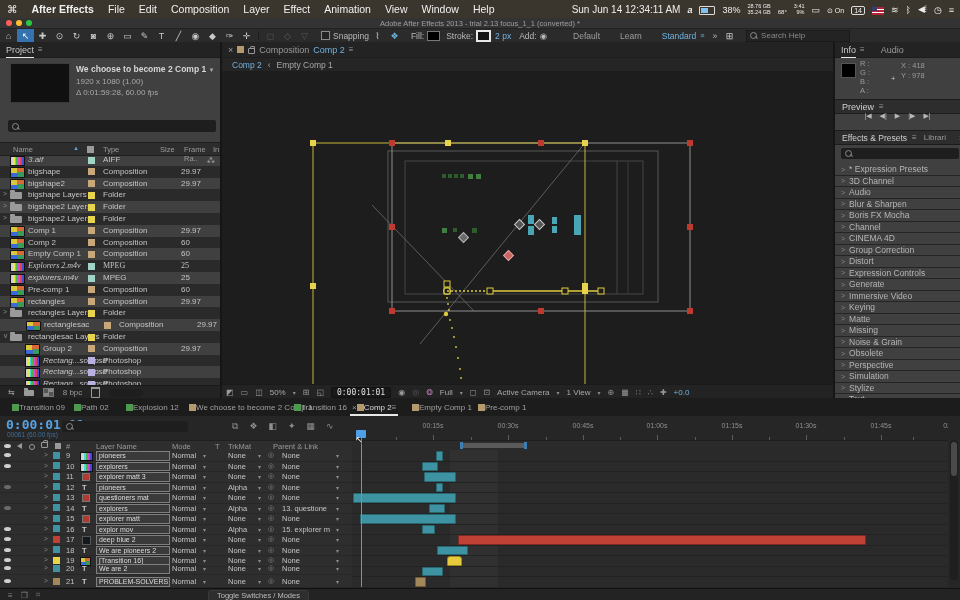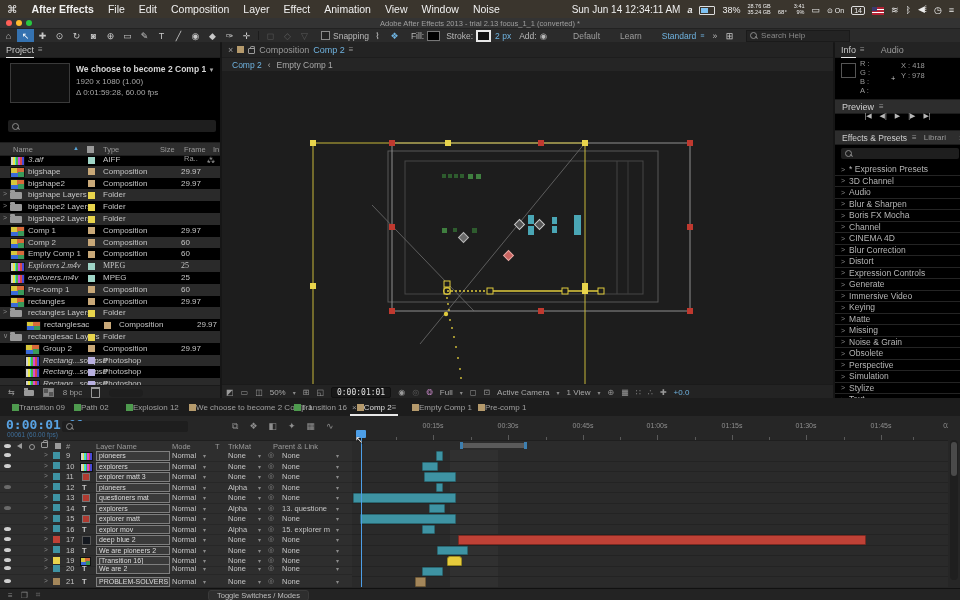--- a/index.html
+++ b/index.html
@@ -31,21 +31,21 @@
   .chk{width:7px;height:7px;border:1px solid #8a8a8a;margin:0 3px 0 8px;background:#222}
   .swatch-fill{width:11px;height:8px;background:#000;border:1px solid #777;margin:0 6px 0 3px}
   .swatch-stroke{width:11px;height:8px;border:2px solid #e8e8e8;background:#111;margin:0 4px 0 3px}
   .blue{color:#6fb3e0}
   .tb-label{margin-left:8px}
   #ws-search{display:flex;align-items:center;gap:4px;margin-left:8px;background:#232323;border:1px solid #1a1a1a;
              width:96px;height:10px;padding:0 3px;color:#8a8a8a;font-size:8px}
   .mag{width:5px;height:5px;border:1px solid #8a8a8a;border-radius:50%;position:relative;flex:none}
   .mag::after{content:"";position:absolute;left:4px;top:4px;width:3px;height:1px;background:#8a8a8a;transform:rotate(45deg)}
   
-  .panel{position:absolute;background:#000000;overflow:hidden}
+  .panel{position:absolute;background:#404040;overflow:hidden}
   .tabstrip{height:15px;background:#232323;display:flex;align-items:center;font-size:9px;color:#c8c8c8;
             padding:0 6px;gap:4px;border-bottom:1px solid #1d1d1d}
   .tab-underline{position:relative}
   .tab-underline::after{content:"";position:absolute;left:0;right:0;bottom:-3px;height:1px;background:#e8e8e8}
   .hamb{color:#9a9a9a;font-size:8px}
   .dimtx{color:#9a9a9a}
   
   #project-panel{left:0;top:42px;width:220px;height:356px}
   #proj-thumb{position:absolute;left:10px;top:21px;width:58px;height:38px;background:#101010;border:1px solid #3a3a3a}
   #proj-meta{position:absolute;left:76px;top:22px;font-size:8px;line-height:11px;color:#a8a8a8}
@@ -158,21 +158,21 @@
   <span id="menu-items" style="display: flex;">
       <span class="mi app">After Effects</span>
       <span class="mi">File</span>
       <span class="mi">Edit</span>
       <span class="mi">Composition</span>
       <span class="mi">Layer</span>
       <span class="mi">Effect</span>
       <span class="mi">Animation</span>
       <span class="mi">View</span>
       <span class="mi">Window</span>
-      <span class="mi">Noise</span>
+      <span class="mi">Help</span>
     </span>
   <div id="menu-status">
     <span style="font-size:10px">Sun Jun 14  12:34:11 AM</span>
     <span style="font-style:italic;font-weight:bold">a</span>
     <span class="battery"></span>
     <span>38%</span>
     <span class="stack">
       <span>28.76 GB</span>
       <span>35.24 GB</span>
     </span>
@@ -612,21 +612,21 @@
       <div class="fxrow">
         <span class="ar">&gt;</span>
         <span>Channel</span>
       </div>
       <div class="fxrow">
         <span class="ar">&gt;</span>
         <span>CINEMA 4D</span>
       </div>
       <div class="fxrow">
         <span class="ar">&gt;</span>
-        <span>Blur Correction</span>
+        <span>Group Correction</span>
       </div>
       <div class="fxrow">
         <span class="ar">&gt;</span>
         <span>Distort</span>
       </div>
       <div class="fxrow">
         <span class="ar">&gt;</span>
         <span>Expression Controls</span>
       </div>
       <div class="fxrow">

